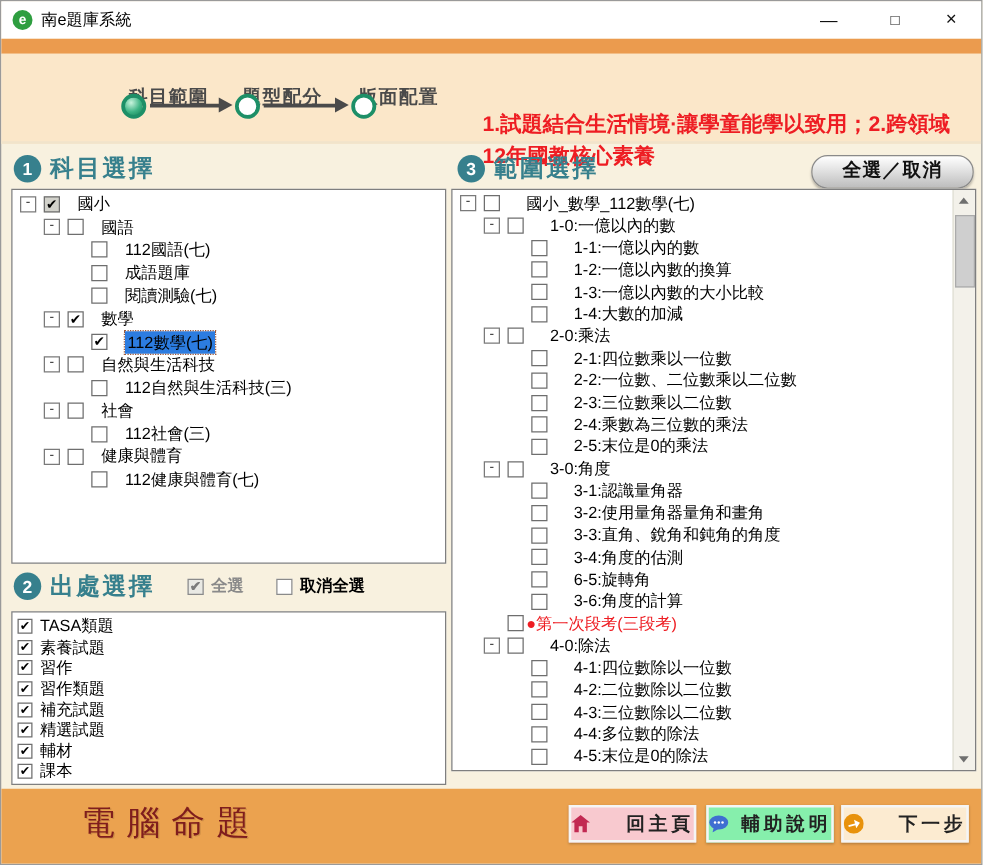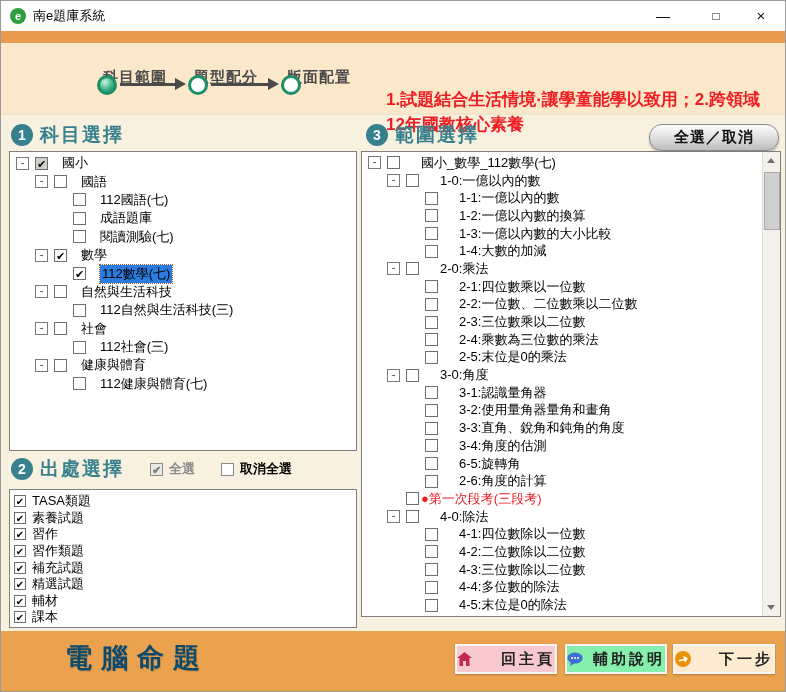--- a/index.html
+++ b/index.html
@@ -64,21 +64,21 @@
         text-align:center;line-height:24px;letter-spacing:1px;box-shadow:0 2px 2px rgba(0,0,0,.25);}
   
   .sbar{position:absolute;top:0;right:0;width:17px;bottom:0;background:#f3f1ea;border-left:1px solid #e0ded4;}
   .sbtn{position:absolute;left:0;width:17px;height:17px;}
   .sbtn::after{content:"";position:absolute;left:4px;border-left:4px solid transparent;border-right:4px solid transparent;}
   .sup::after{top:6px;border-bottom:5px solid #6f6f6f;}
   .sdn{bottom:0;} .sdn::after{top:6px;border-top:5px solid #6f6f6f;}
   .sthumb{position:absolute;left:1px;top:20px;width:14px;height:56px;background:#cfcfcf;border:1px solid #ababab;}
   
   .footer{position:absolute;left:0;right:0;top:630px;bottom:0;background:#eba24f;}
-  .brand{position:absolute;left:64px;top:9px;font-size:27px;font-weight:bold;color:#0c4a6e;letter-spacing:9px;
+  .brand{position:absolute;left:64px;top:9px;font-size:27px;font-weight:normal;color:#7f1d1d;letter-spacing:9px;
          text-shadow:1px 1px 0 rgba(0,0,0,.12);}
   .fbtn{position:absolute;top:13px;width:102px;height:30px;border:2px solid #f5f5f5;box-sizing:border-box;
         display:flex;align-items:center;justify-content:space-between;font-size:15px;font-weight:bold;color:#222;
         letter-spacing:3px;box-shadow:0 1px 2px rgba(0,0,0,.25);cursor:default;}
   .fb-home{left:454px;background:#f8c9cf;} .fb-help{left:564px;background:#86efac;} .fb-next{left:672px;background:#fcebd1;}
   .fbtn svg{margin-right:6px;flex:0 0 auto;}
 </style>
 </head>
 <body>
 
@@ -356,21 +356,21 @@
         <div class="trow">
           <span class="ind" style="width: 42px;"></span>
           <span class="exp-sp"></span>
           <span class="cb"></span>
           <span class="lbl">6-5:旋轉角</span>
         </div>
         <div class="trow">
           <span class="ind" style="width: 42px;"></span>
           <span class="exp-sp"></span>
           <span class="cb"></span>
-          <span class="lbl">2-6:角度的計算</span>
+          <span class="lbl">3-6:角度的計算</span>
         </div>
         <div class="trow red">
           <span class="ind" style="width: 23px;"></span>
           <span class="exp-sp"></span>
           <span class="cb"></span>
           <span class="lbl">●第一次段考(三段考)</span>
         </div>
         <div class="trow">
           <span class="ind" style="width: 23px;"></span>
           <span class="exp">-</span>

